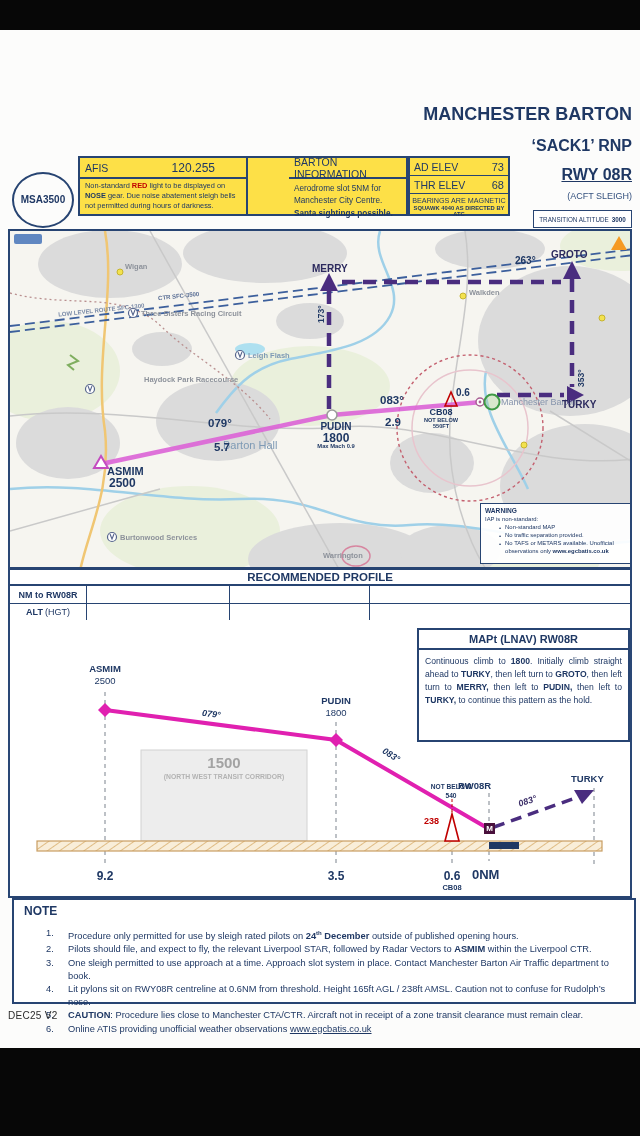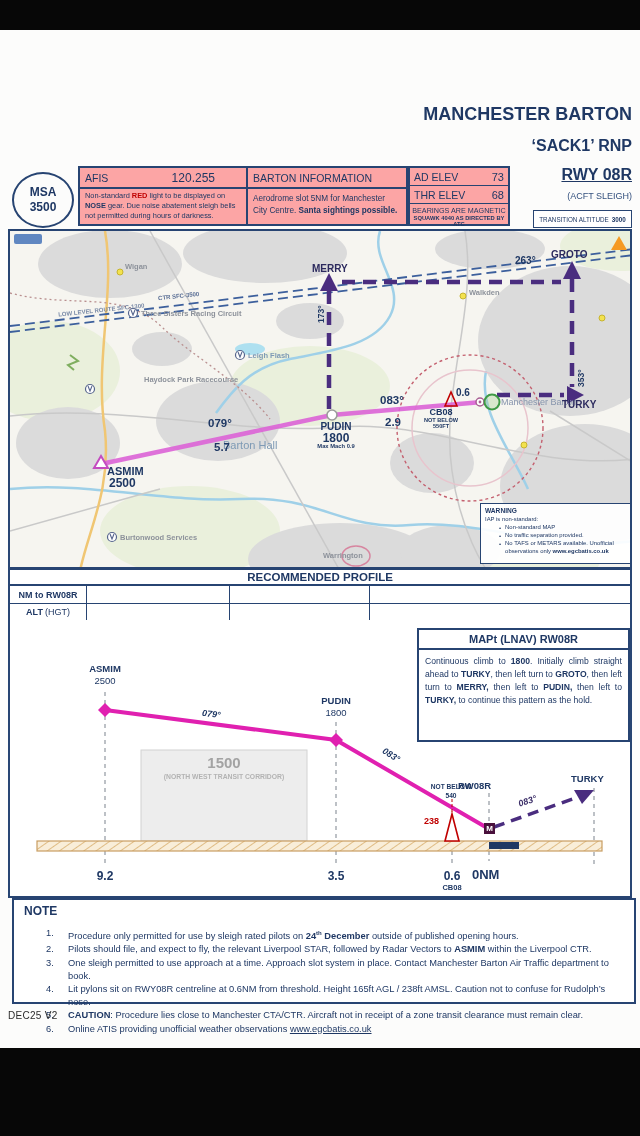--- a/index.html
+++ b/index.html
@@ -16,27 +16,27 @@
   
   .chart-type{left:8px;top:110px;font-size:13px;font-weight:bold;letter-spacing:0.2px;}
   .titleblock{right:8px;top:74px;text-align:right;}
   .t1{font-size:18px;font-weight:bold;}
   .t2{font-size:16px;font-weight:bold;margin-top:12px;}
   .t3{font-size:16px;font-weight:bold;margin-top:11px;text-decoration:underline;}
   .t4{font-size:9px;margin-top:7px;color:#33507e;}
 
   
   .msa{left:12px;top:142px;width:62px;height:56px;border:2px solid var(--bord);border-radius:50%;
-       display:flex;flex-direction:column;align-items:center;justify-content:center;font-weight:bold;font-size:12px;line-height:1.25;}
-  .ibox{top:136px;height:60px;border:2px solid var(--bord);background:#fca5a5;}
+       display:flex;align-items:center;justify-content:center;font-weight:bold;font-size:10px;line-height:1.25;}
+  .ibox{top:126px;height:60px;border:2px solid var(--bord);background:#fde047;}
   .ibox .hdr{height:21px;border-bottom:2px solid var(--bord);display:flex;align-items:center;padding:0 5px;font-size:10.5px;}
   .ibox .body{padding:2px 5px;font-size:7.4px;line-height:1.32;}
   .afis{left:78px;width:172px;}
   .afis .hdr span.f{margin-left:auto;margin-right:28px;font-size:12px;}
-  .barton{left:248px;width:162px;margin-left:-2px;}
+  .barton{left:248px;width:162px;margin-left:-2px;padding-left:41px;}
   .barton .body{font-size:8.2px;line-height:1.5;padding-top:4px;}
   .elev{left:408px;width:102px;}
   .erow{display:flex;padding:0 4px;font-size:10.5px;height:18px;align-items:center;border-bottom:1.5px solid var(--bord);}
   .erow span.v{margin-left:auto;font-size:11px;}
   .ebear{font-size:7.2px;text-align:center;padding-top:2px;}
   .esquawk{font-size:5.8px;font-weight:bold;text-align:center;}
   .trans{left:533px;top:180px;width:99px;height:18px;border:1.5px solid var(--bord);display:flex;align-items:center;justify-content:center;font-size:6.3px;gap:3px;background:#fff;}
 
   
   .map{left:8px;top:199px;width:624px;height:340px;border:2px solid var(--bord);background:#f6f5f0;overflow:hidden;}

